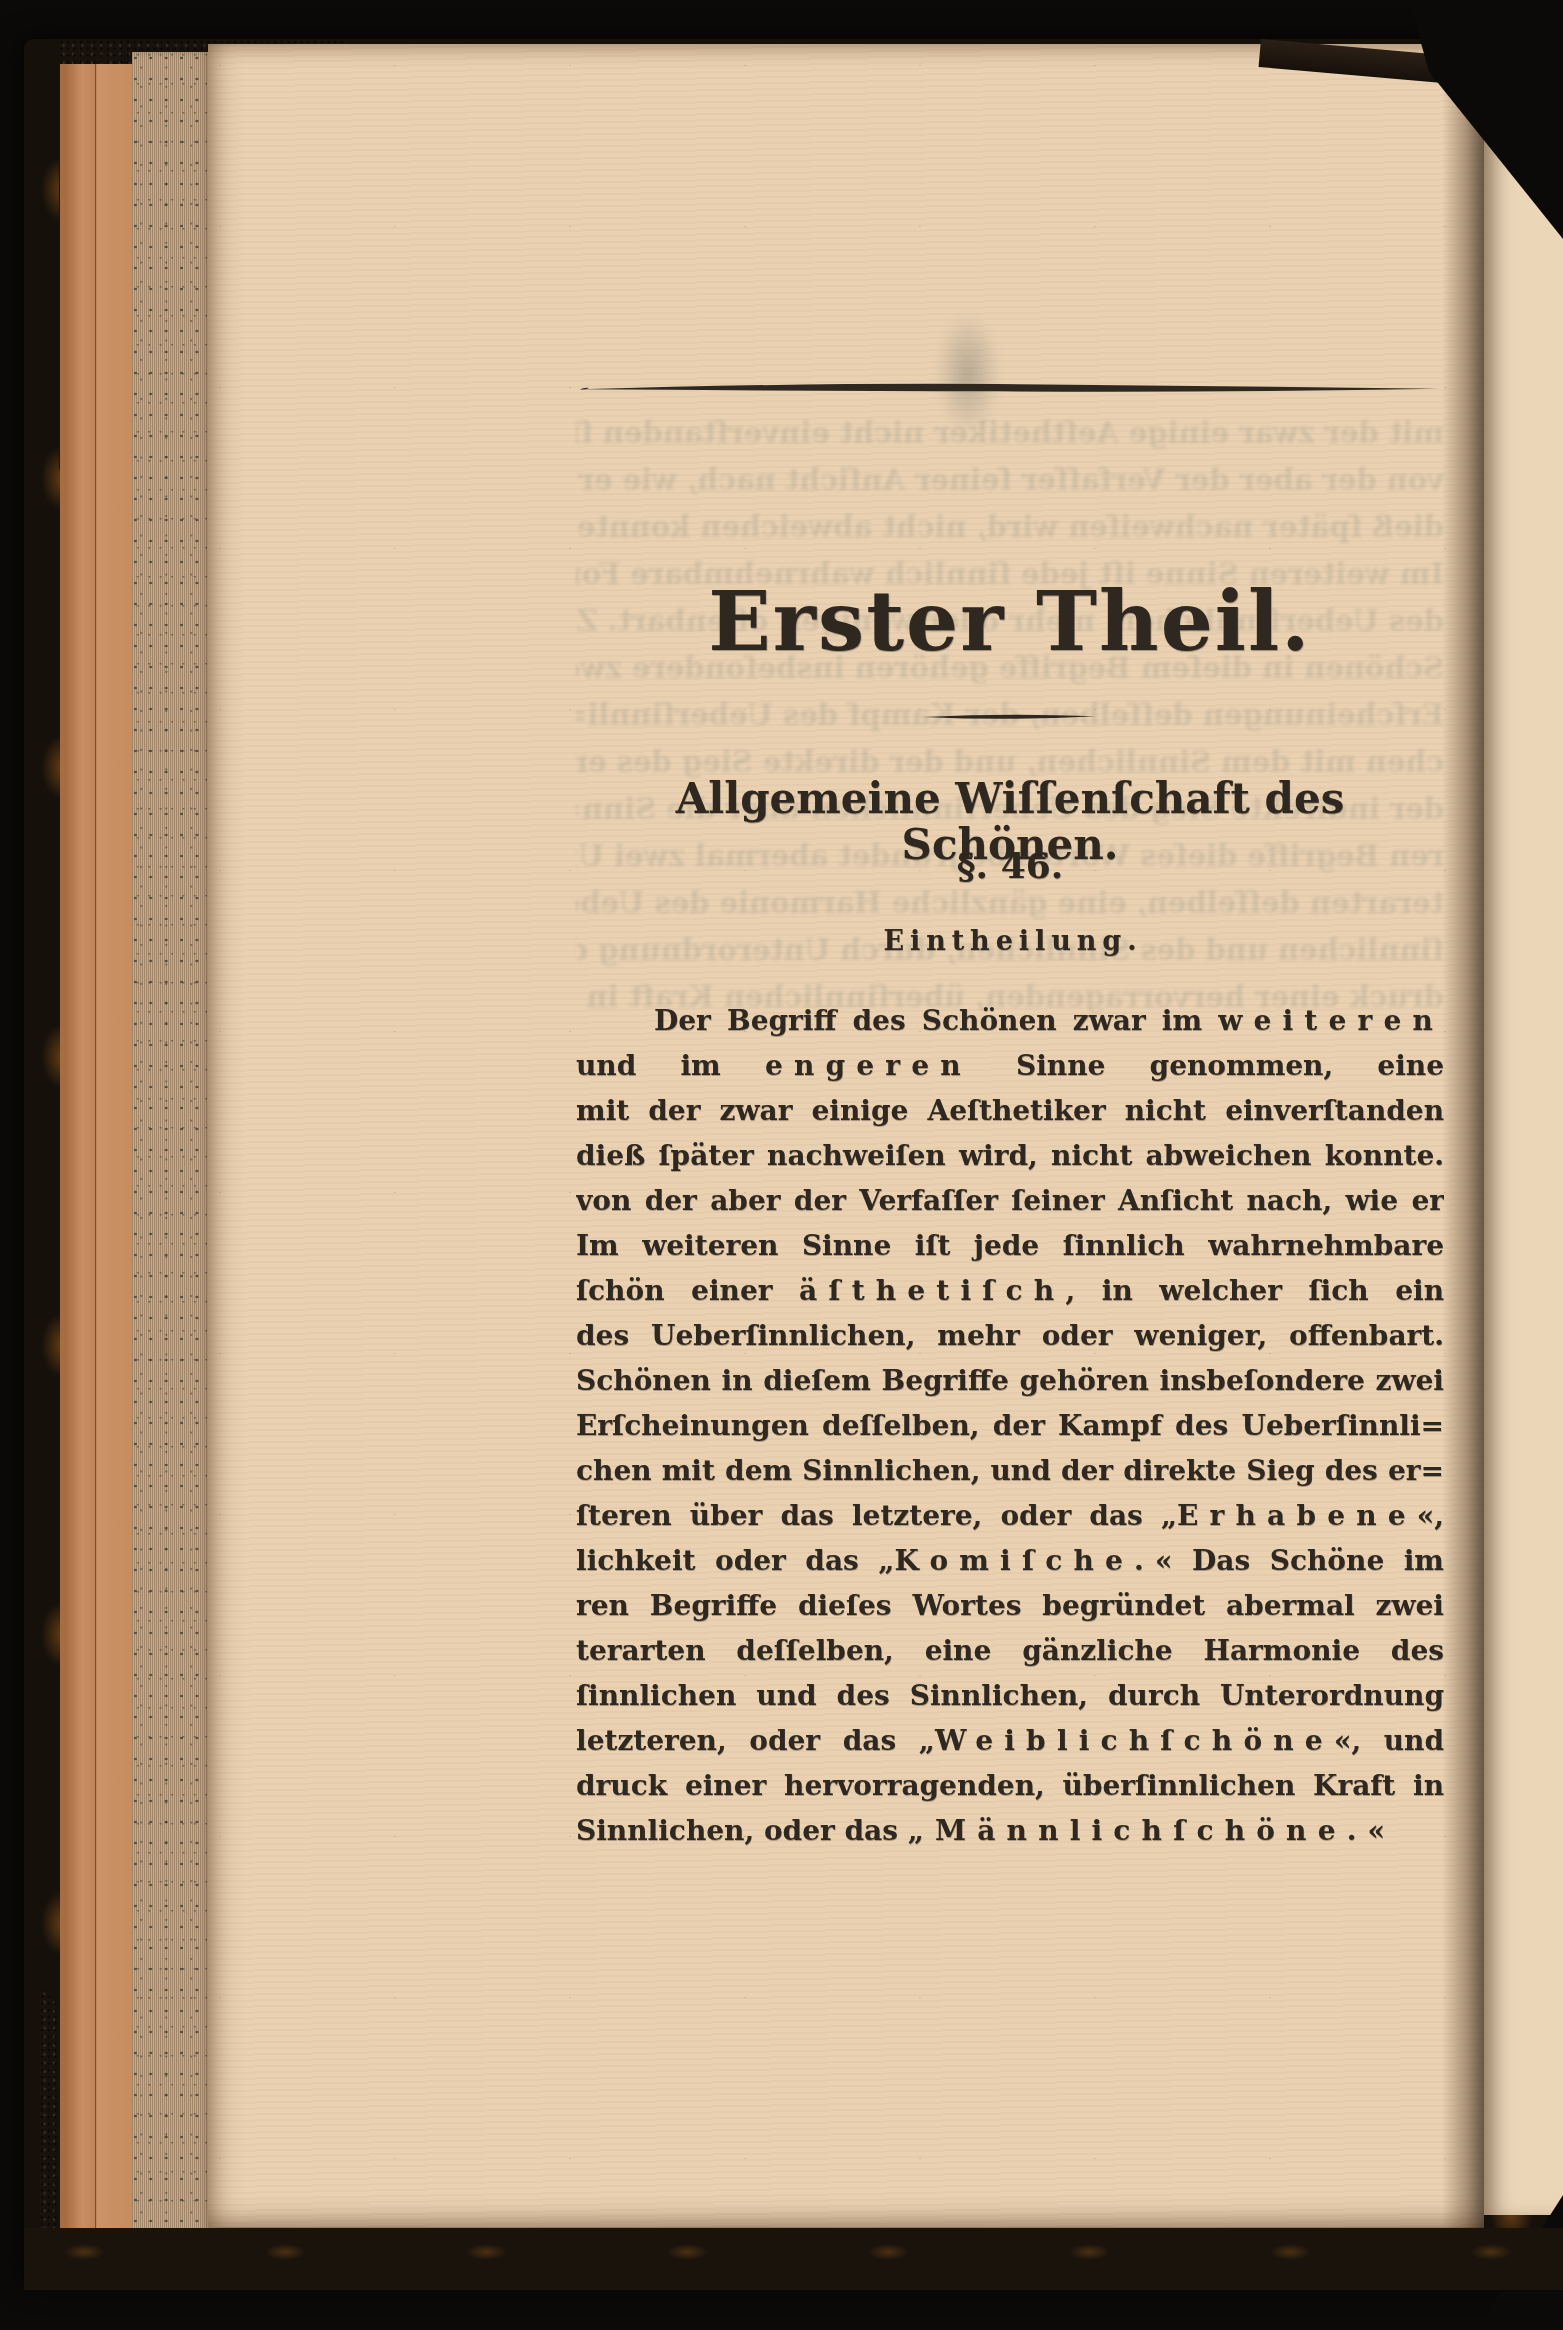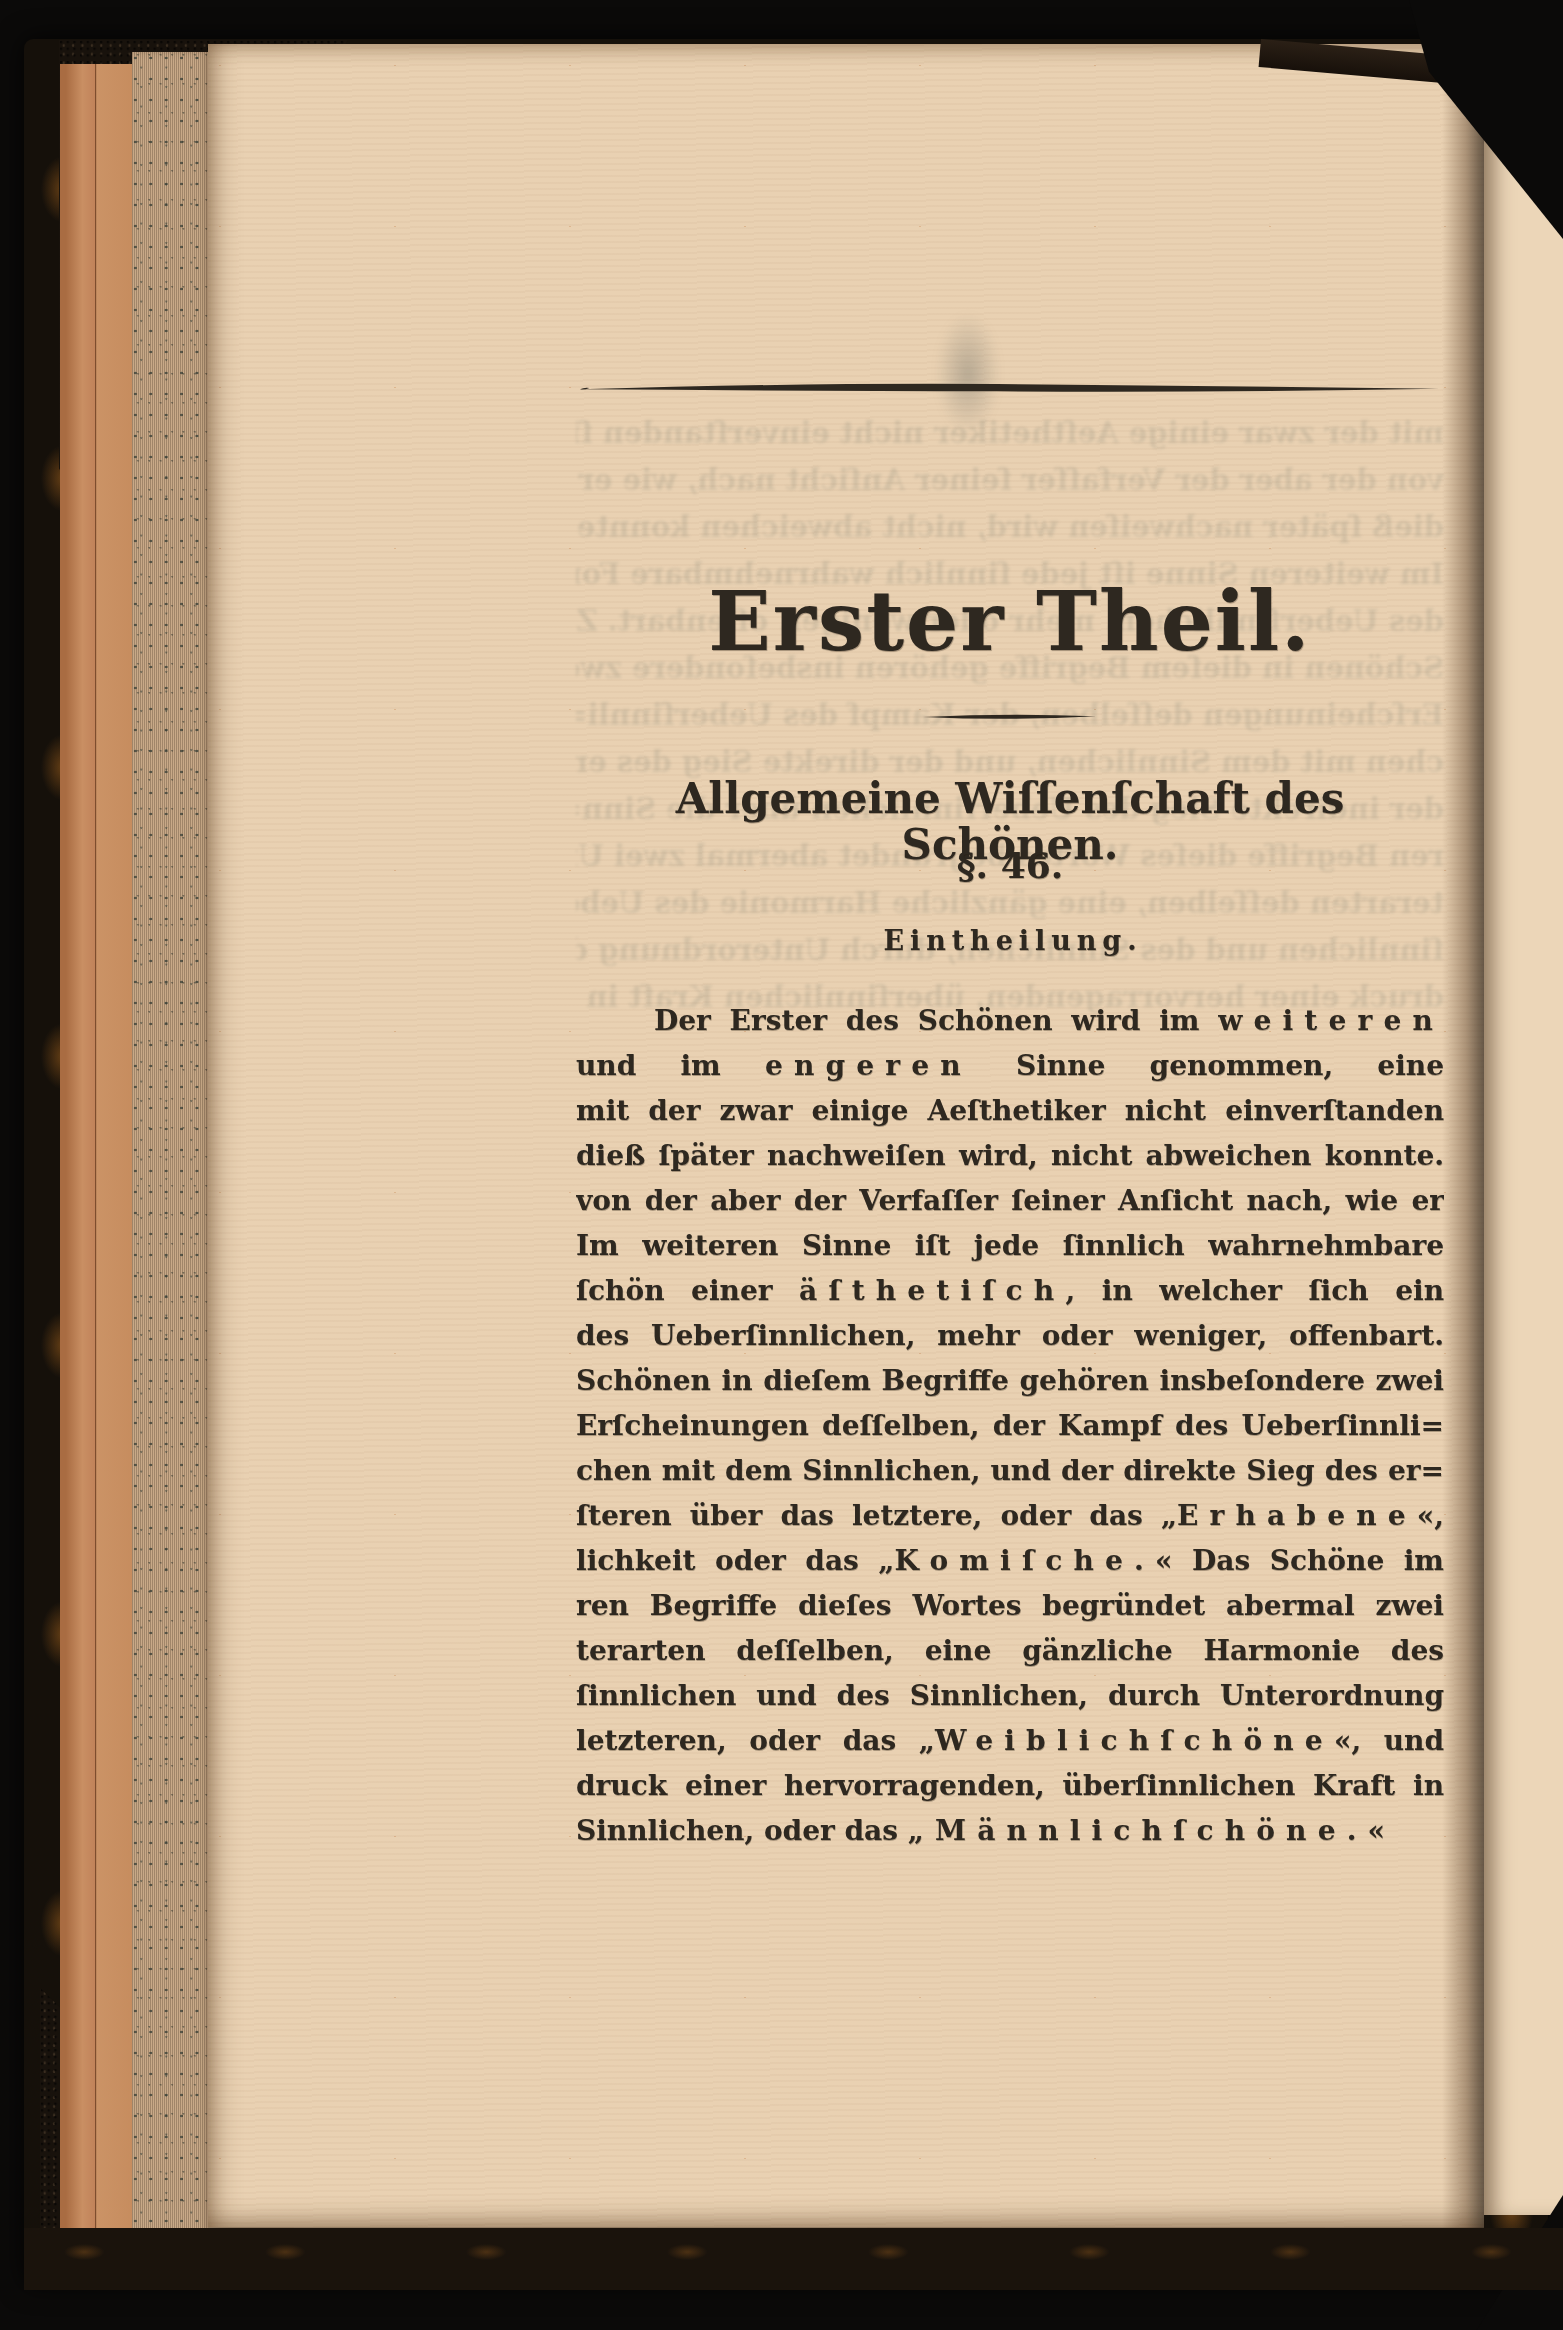--- a/index.html
+++ b/index.html
@@ -187,21 +187,21 @@
 
       <svg class="rule-short" viewBox="0 0 258 12" preserveAspectRatio="none">
         <path d="M0,6 Q129,0 258,5 Q129,12 0,6 Z" fill="#2e2820"></path>
       </svg>
 
       <h2 class="section-title">Allgemeine Wiſſenſchaft des Schönen.</h2>
       <div class="para-number">§. 46.</div>
       <h3 class="subheading">Eintheilung.</h3>
 
       <div class="body-par">
-          <div class="bline indent"><span class="plain">Der Erster des Schönen wird im </span><span class="gesperrt">weiteren</span></div>
+          <div class="bline indent"><span class="plain">Der Begriff des Schönen zwar im </span><span class="gesperrt">weiteren</span></div>
           <div class="bline"><span class="plain">und im </span><span class="gesperrt">engeren</span><span class="plain"> Sinne genommen, eine Eintheilung,</span></div>
           <div class="bline"><span class="plain">mit der zwar einige Aeſthetiker nicht einverſtanden ſind,</span></div>
           <div class="bline"><span class="plain">dieß ſpäter nachweiſen wird, nicht abweichen konnte.</span></div>
           <div class="bline"><span class="plain">von der aber der Verfaſſer ſeiner Anſicht nach, wie er</span></div>
           <div class="bline"><span class="plain">Im weiteren Sinne iſt jede ſinnlich wahrnehmbare Form</span></div>
           <div class="bline"><span class="plain">ſchön einer </span><span class="gesperrt">äſthetiſch</span><span class="plain">, in welcher ſich ein Ausdruck</span></div>
           <div class="bline"><span class="plain">des Ueberſinnlichen, mehr oder weniger, offenbart. Zum</span></div>
           <div class="bline"><span class="plain">Schönen in dieſem Begriffe gehören insbeſondere zwei</span></div>
           <div class="bline"><span class="plain">Erſcheinungen deſſelben, der Kampf des Ueberſinnli=</span></div>
           <div class="bline"><span class="plain">chen mit dem Sinnlichen, und der direkte Sieg des er=</span></div>

